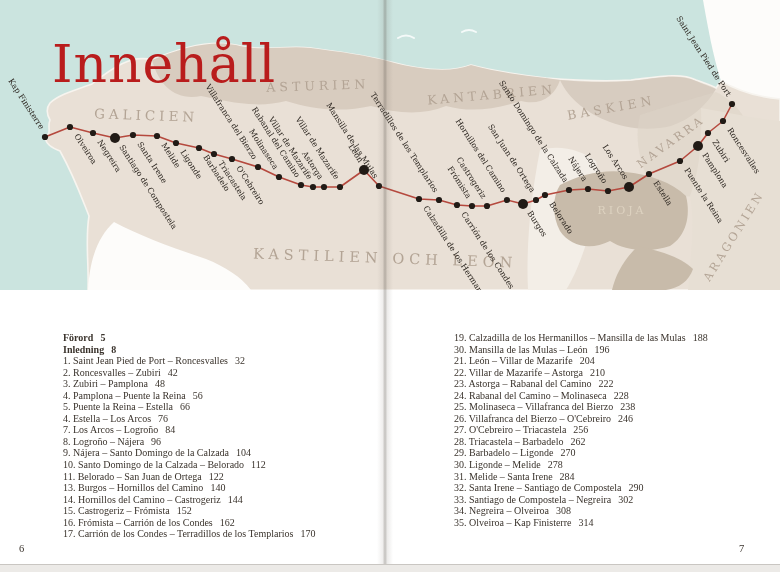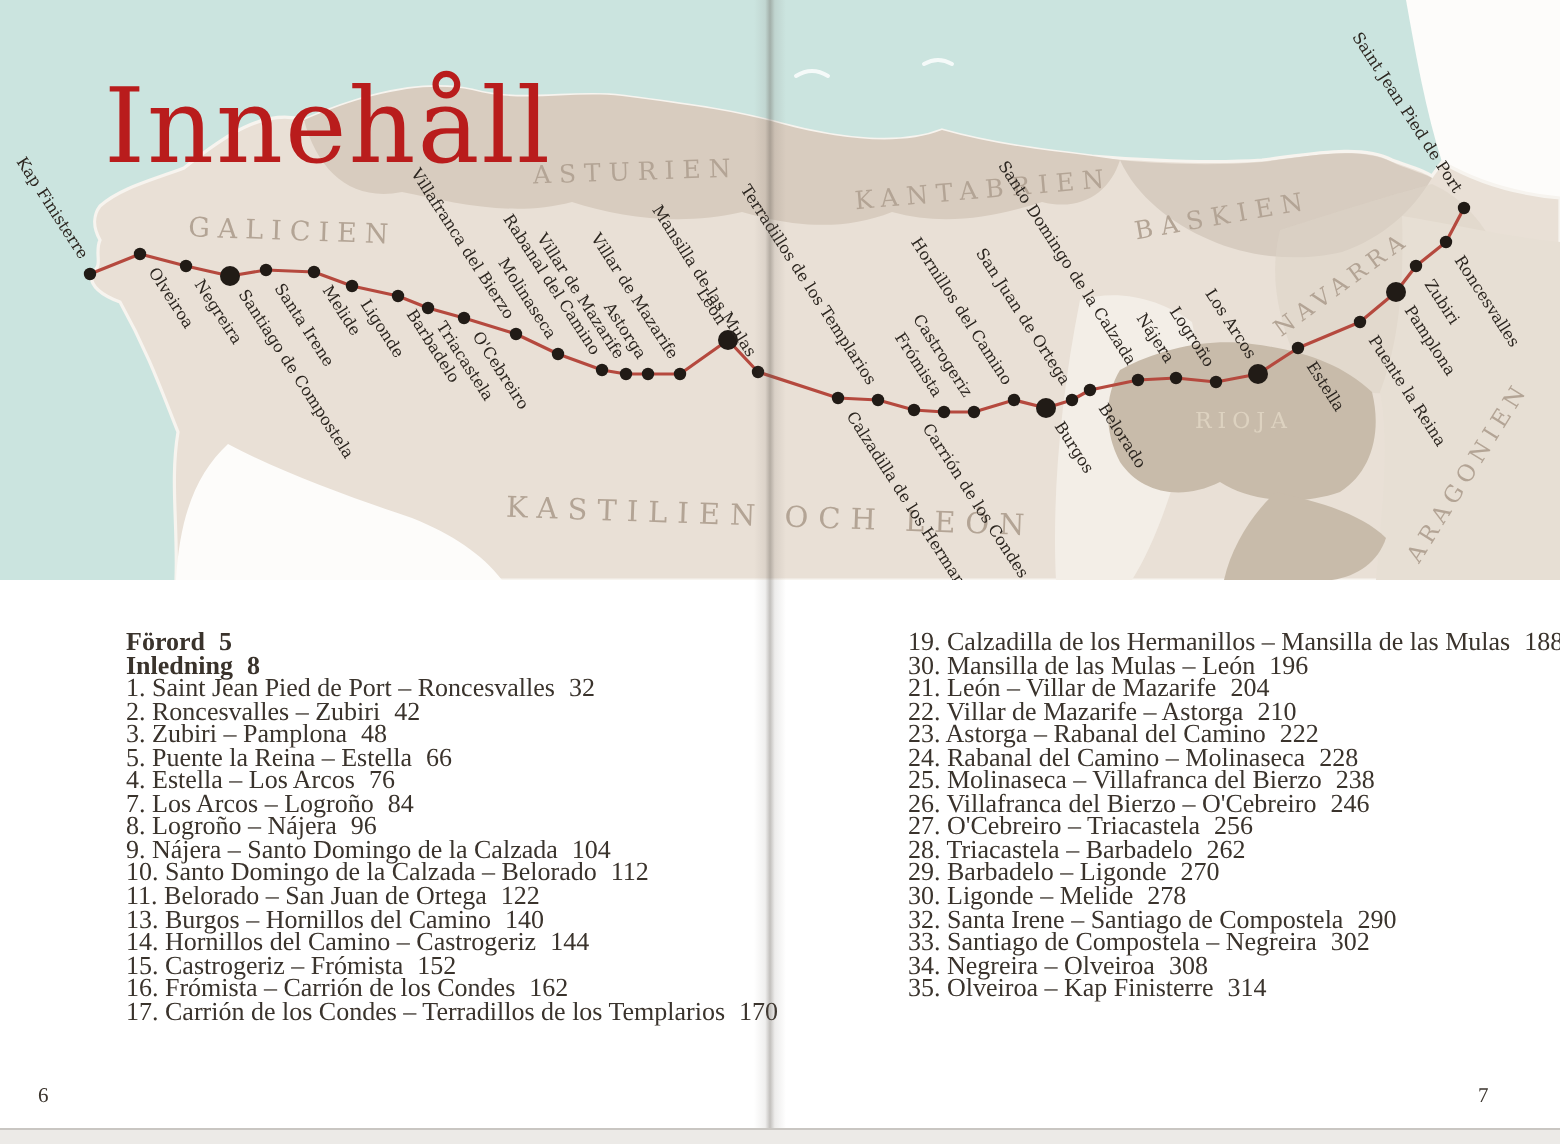--- a/index.html
+++ b/index.html
@@ -3,21 +3,21 @@
 <meta charset="utf-8">
 <style>
   html,body{margin:0;padding:0;}
   body{width:780px;height:572px;position:relative;overflow:hidden;background:#ffffff;
        font-family:"Liberation Serif", serif;}
   #spread{position:absolute;inset:0;}
   #map-wrap{position:absolute;left:0;top:0;width:780px;height:290px;}
   #page-title{position:absolute;left:52px;top:34px;
       font-family:"DejaVu Serif", serif;font-weight:normal;font-size:52px;color:#b91c1c;
       letter-spacing:1px;}
-  .toc-col{position:absolute;top:315px;font-size:13px;line-height:11.55px;color:#3a332c;}
+  .toc-col{position:absolute;top:332px;font-size:10px;line-height:11.55px;color:#3a332c;}
   #toc-left{left:63px;width:330px;}
   #toc-right{left:454px;width:320px;}
   .toc-entry{white-space:nowrap;}
   .toc-entry .pg{margin-left:7px;}
   .toc-entry.bold{font-weight:bold;}
   .page-num{position:absolute;top:543px;font-size:10.5px;color:#3a332c;}
   #page-num-left{left:19px;}
   #page-num-right{left:739px;}
   #fold{position:absolute;left:377px;top:0;width:16px;height:564px;
       background:linear-gradient(90deg, rgba(105,96,88,0) 0%, rgba(105,96,88,0.10) 35%,
@@ -132,20 +132,21 @@
   </div>
 
   <div id="page-title">Innehåll</div>
 
   <div id="toc-left" class="toc-col">
       <div class="toc-entry bold"><span>Förord</span><span class="pg">5</span></div>
       <div class="toc-entry bold"><span>Inledning</span><span class="pg">8</span></div>
       <div class="toc-entry"><span>1. Saint Jean Pied de Port – Roncesvalles</span><span class="pg">32</span></div>
       <div class="toc-entry"><span>2. Roncesvalles – Zubiri</span><span class="pg">42</span></div>
       <div class="toc-entry"><span>3. Zubiri – Pamplona</span><span class="pg">48</span></div>
+      <div class="toc-entry"><span>4. Pamplona – Puente la Reina</span><span class="pg">56</span></div>
       <div class="toc-entry"><span>5. Puente la Reina – Estella</span><span class="pg">66</span></div>
       <div class="toc-entry"><span>4. Estella – Los Arcos</span><span class="pg">76</span></div>
       <div class="toc-entry"><span>7. Los Arcos – Logroño</span><span class="pg">84</span></div>
       <div class="toc-entry"><span>8. Logroño – Nájera</span><span class="pg">96</span></div>
       <div class="toc-entry"><span>9. Nájera – Santo Domingo de la Calzada</span><span class="pg">104</span></div>
       <div class="toc-entry"><span>10. Santo Domingo de la Calzada – Belorado</span><span class="pg">112</span></div>
       <div class="toc-entry"><span>11. Belorado – San Juan de Ortega</span><span class="pg">122</span></div>
       <div class="toc-entry"><span>13. Burgos – Hornillos del Camino</span><span class="pg">140</span></div>
       <div class="toc-entry"><span>14. Hornillos del Camino – Castrogeriz</span><span class="pg">144</span></div>
       <div class="toc-entry"><span>15. Castrogeriz – Frómista</span><span class="pg">152</span></div>
@@ -158,20 +159,21 @@
       <div class="toc-entry"><span>21. León – Villar de Mazarife</span><span class="pg">204</span></div>
       <div class="toc-entry"><span>22. Villar de Mazarife – Astorga</span><span class="pg">210</span></div>
       <div class="toc-entry"><span>23. Astorga – Rabanal del Camino</span><span class="pg">222</span></div>
       <div class="toc-entry"><span>24. Rabanal del Camino – Molinaseca</span><span class="pg">228</span></div>
       <div class="toc-entry"><span>25. Molinaseca – Villafranca del Bierzo</span><span class="pg">238</span></div>
       <div class="toc-entry"><span>26. Villafranca del Bierzo – O'Cebreiro</span><span class="pg">246</span></div>
       <div class="toc-entry"><span>27. O'Cebreiro – Triacastela</span><span class="pg">256</span></div>
       <div class="toc-entry"><span>28. Triacastela – Barbadelo</span><span class="pg">262</span></div>
       <div class="toc-entry"><span>29. Barbadelo – Ligonde</span><span class="pg">270</span></div>
       <div class="toc-entry"><span>30. Ligonde – Melide</span><span class="pg">278</span></div>
+      <div class="toc-entry"><span>31. Melide – Santa Irene</span><span class="pg">284</span></div>
       <div class="toc-entry"><span>32. Santa Irene – Santiago de Compostela</span><span class="pg">290</span></div>
       <div class="toc-entry"><span>33. Santiago de Compostela – Negreira</span><span class="pg">302</span></div>
       <div class="toc-entry"><span>34. Negreira – Olveiroa</span><span class="pg">308</span></div>
       <div class="toc-entry"><span>35. Olveiroa – Kap Finisterre</span><span class="pg">314</span></div>
     </div>
 
   <div id="page-num-left" class="page-num">6</div>
   <div id="page-num-right" class="page-num">7</div>
 
   <div id="fold"></div>

